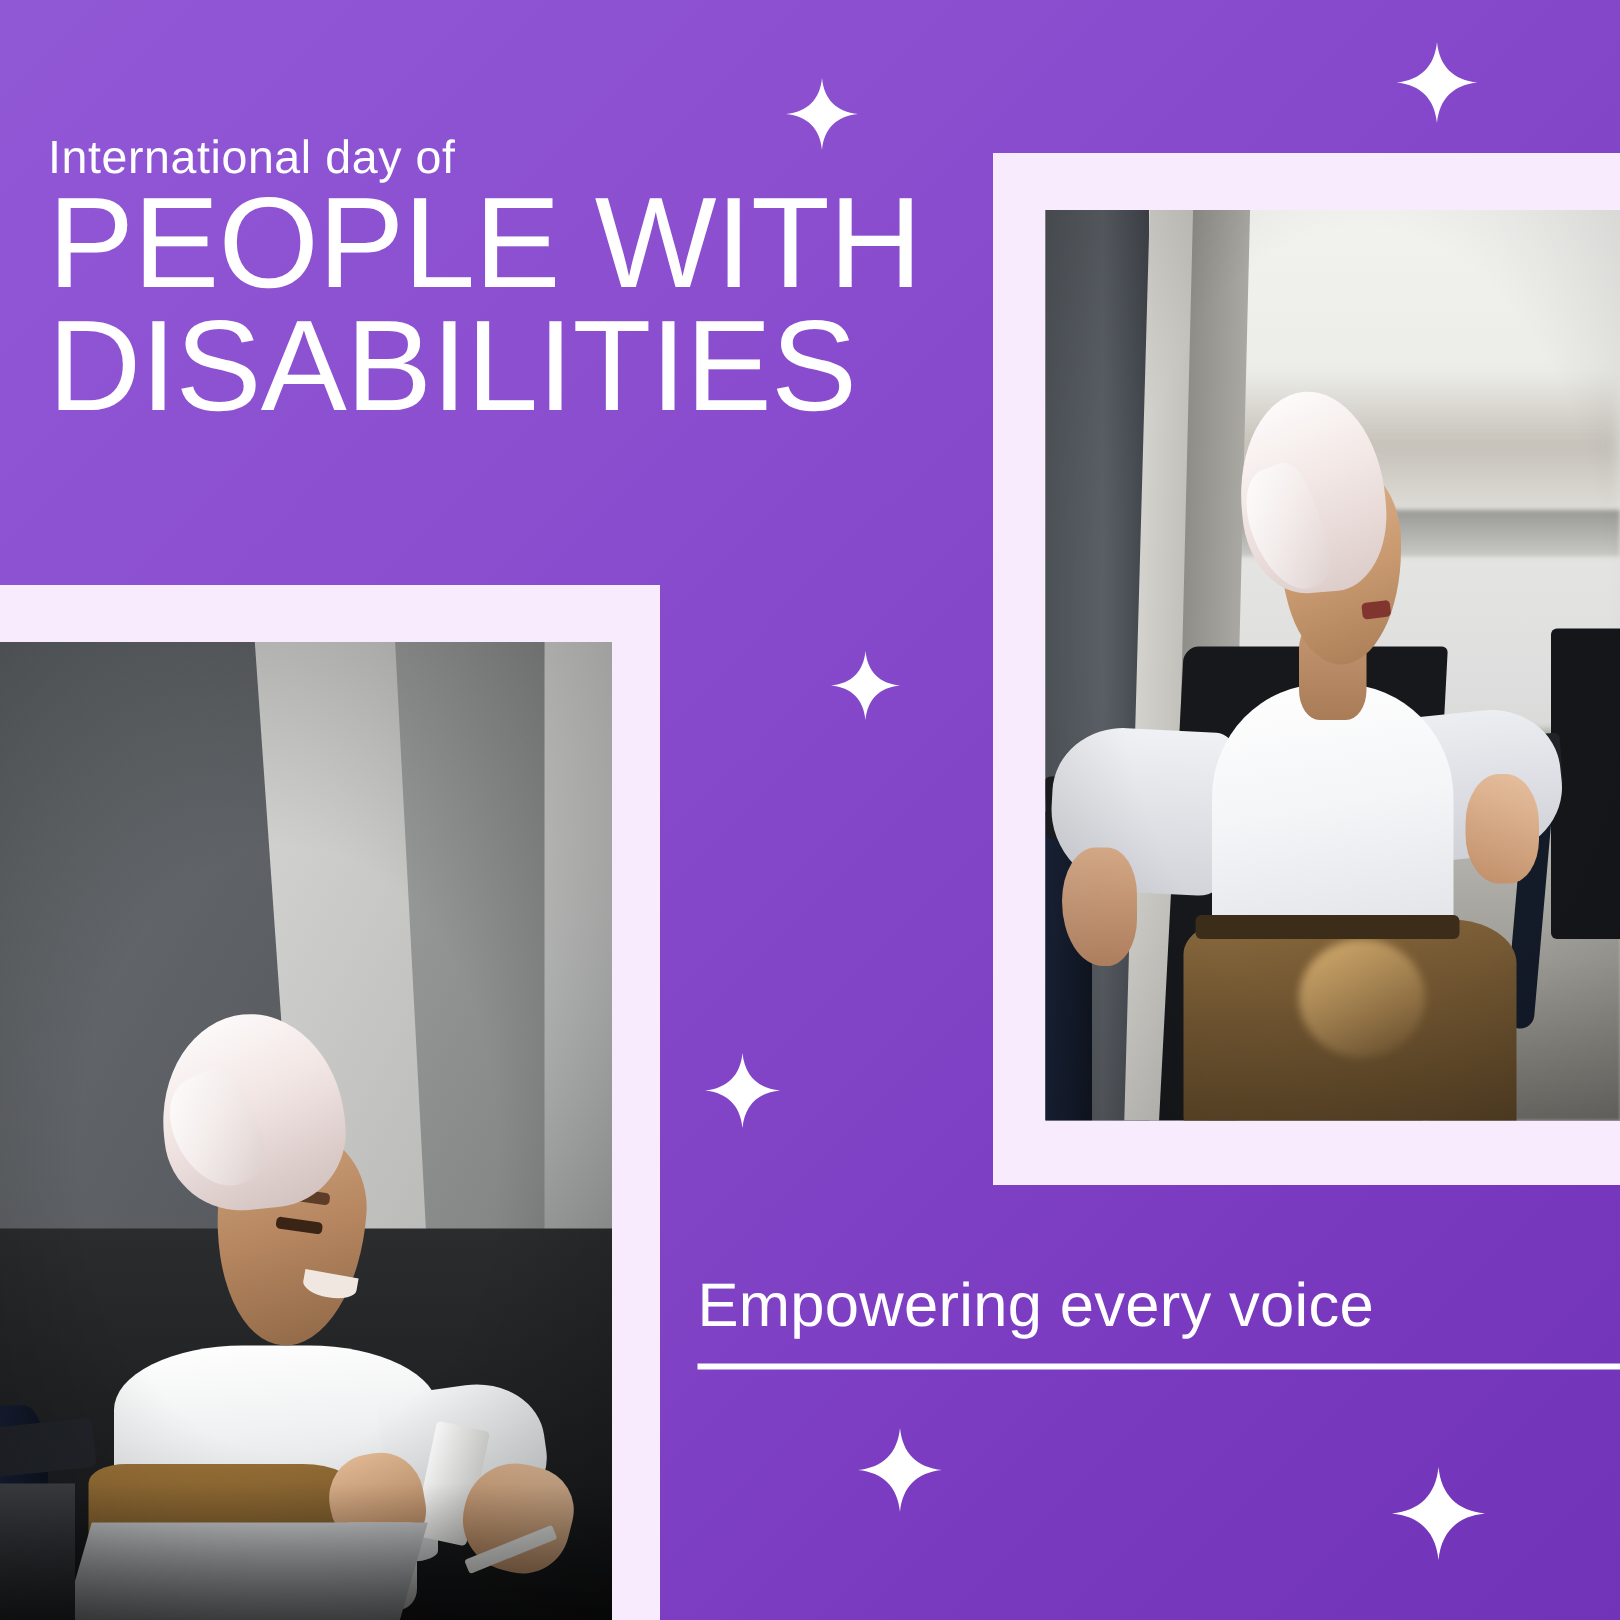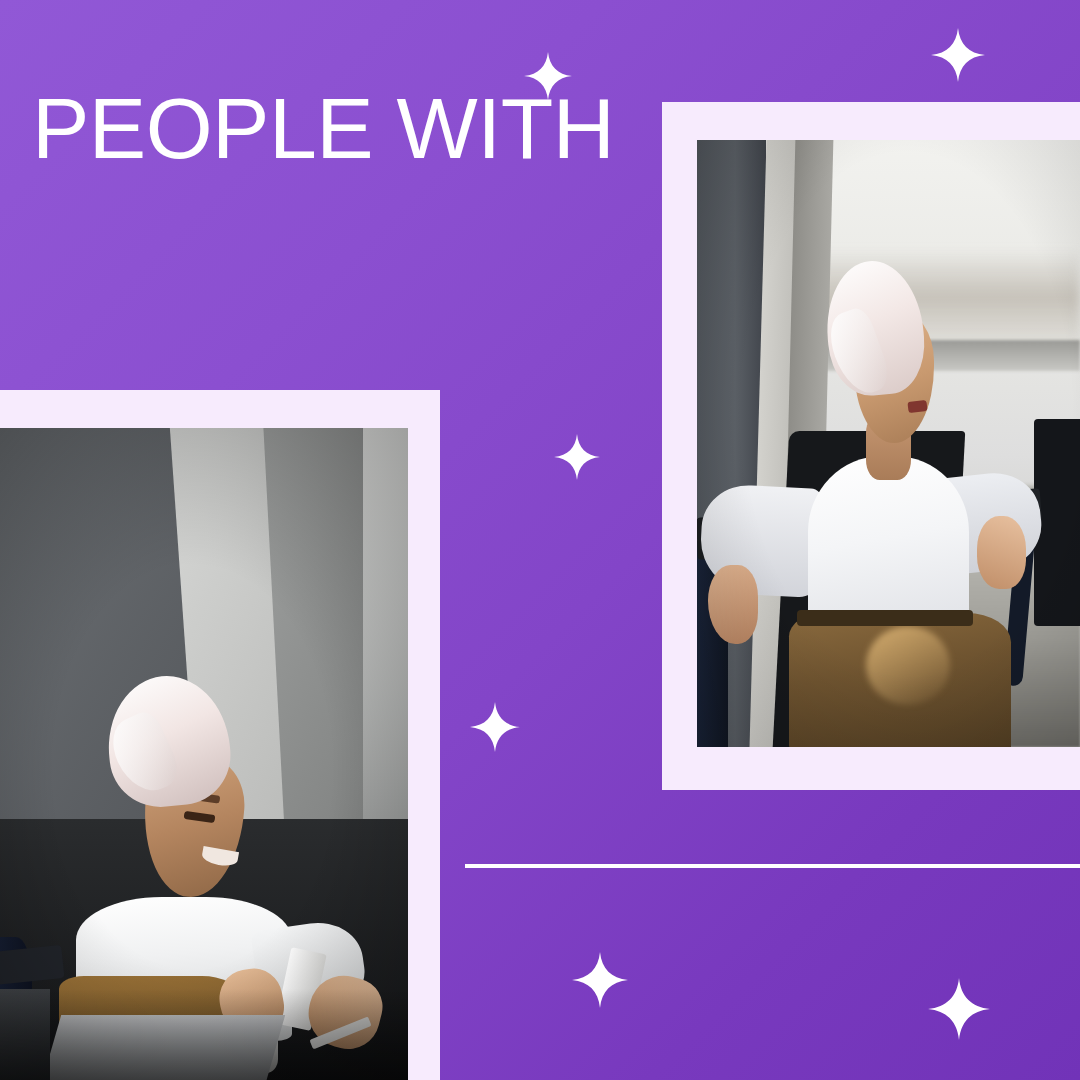--- a/index.html
+++ b/index.html
@@ -419,26 +419,29 @@
         <div class="tr-eye"></div>
         <div class="tr-lip"></div>
         <div class="tr-turban"></div>
         <div class="tr-turban-fold"></div>
         <div class="tr-vignette"></div>
       </div>
     </div>
   </div>
 
   <div class="text-block">
+    <div class="eyebrow">International day of</div>
     <div class="headline">
       <span class="line1">PEOPLE WITH</span>
+      <span class="line2">DISABILITIES</span>
     </div>
   </div>
 
   <div class="tagline-wrap">
+    <div class="tagline">Empowering every voice</div>
     <div class="tagline-rule"></div>
   </div>
 
   <div id="sparkle-layer">
       <div class="sparkle" style="left: 524px; top: 52px; width: 48px; height: 48px;">
         <svg viewBox="0 0 100 100" xmlns="http://www.w3.org/2000/svg">
           <path d="M50 0 C53 30 70 47 100 50 C70 53 53 70 50 100 C47 70 30 53 0 50 C30 47 47 30 50 0 Z" fill="#ffffff"></path>
         </svg>
       </div>
       <div class="sparkle" style="left: 931px; top: 28px; width: 54px; height: 54px;">

